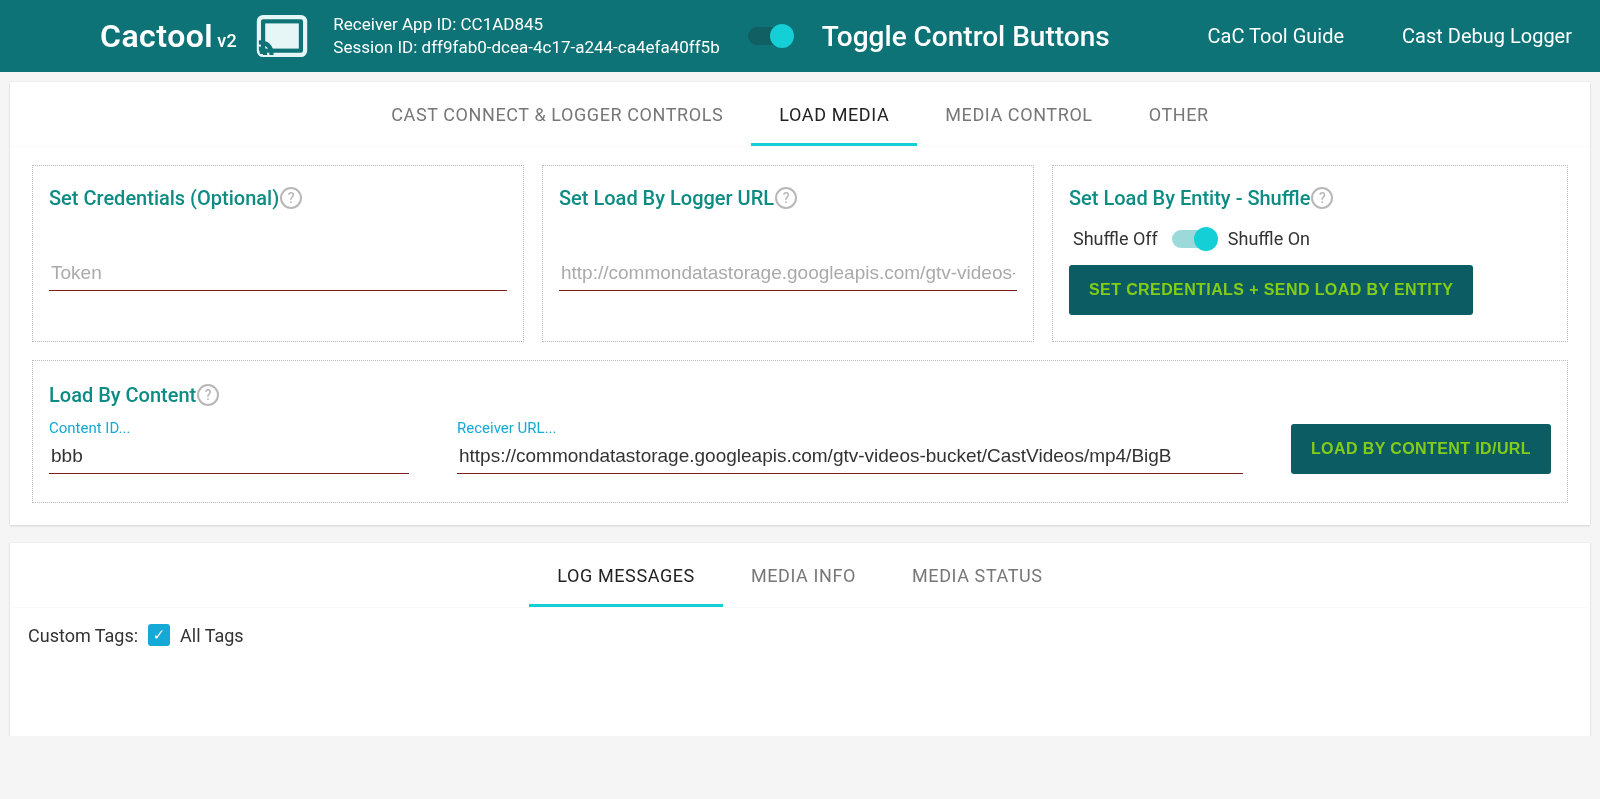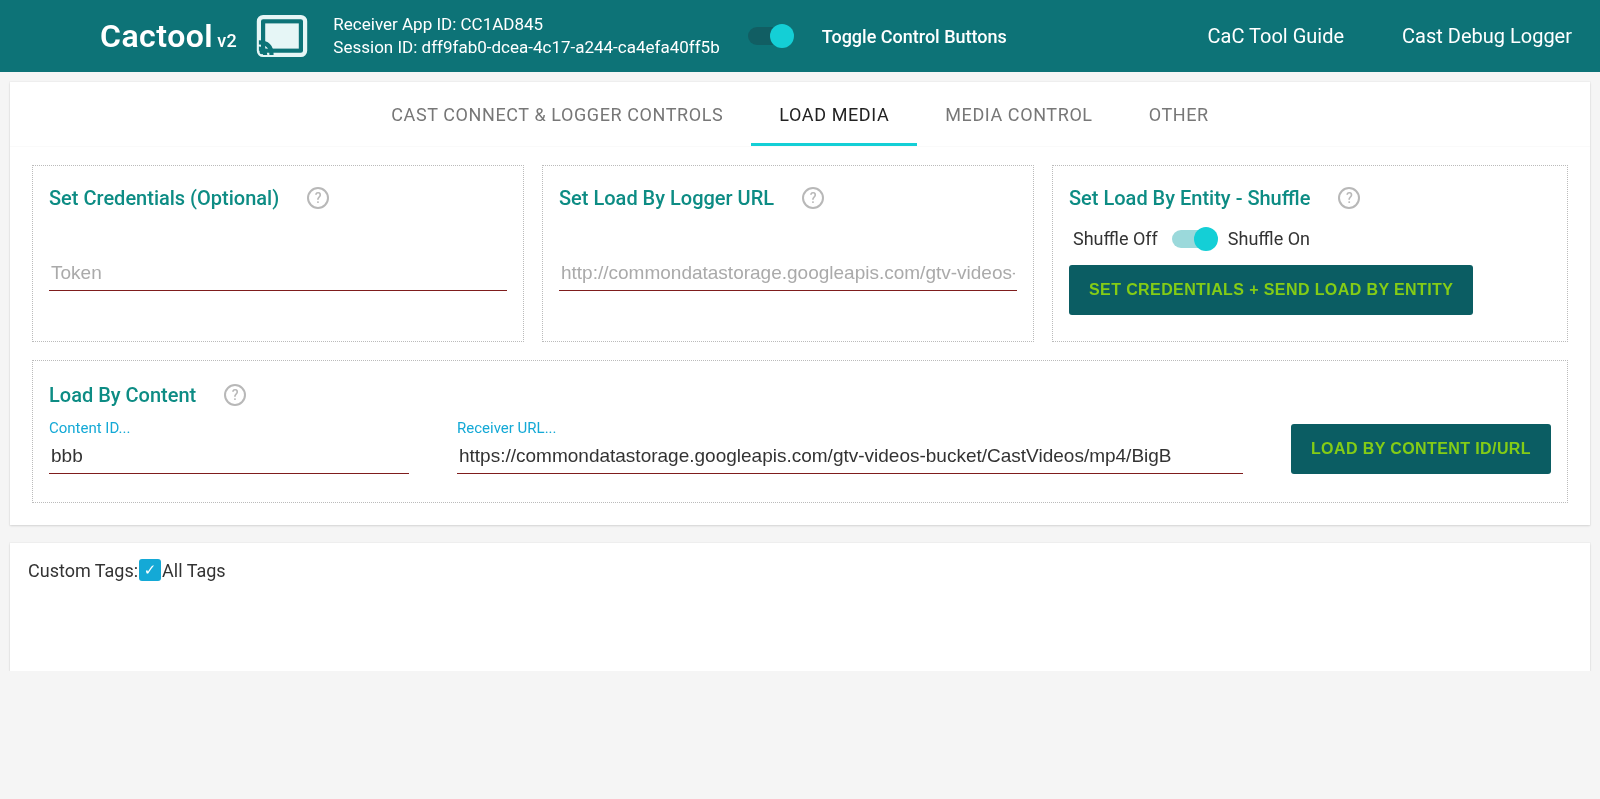--- a/index.html
+++ b/index.html
@@ -48,21 +48,21 @@
     cursor: pointer;
   }
   .toggle-switch .knob {
     position: absolute;
     width: 24px; height: 24px;
     background: #14cfd6;
     border-radius: 50%;
     top: -3px; right: -4px;
   }
   .toggle-label {
-    font-size: 18px;
+    font-size: 28px;
     font-weight: 500;
     margin-left: 14px;
   }
   .header-spacer { flex: 1; }
   .header-link {
     font-size: 20px;
     margin-left: 40px;
     cursor: pointer;
   }
 
@@ -99,21 +99,21 @@
     border: 1px dotted #bbb;
     background: #fff;
     padding: 20px 16px 26px 16px;
   }
   .card-title {
     color: #0d8c84;
     font-size: 20px;
     font-weight: 500;
     display: flex;
     align-items: center;
-    gap: 28px;
+    gap: 1px;
   }
   .help-icon {
     width: 22px; height: 22px;
     border: 2px solid #b8b8b8;
     border-radius: 50%;
     color: #b8b8b8;
     font-size: 14px;
     display: inline-flex;
     align-items: center;
     justify-content: center;
@@ -184,21 +184,21 @@
     box-shadow: 0 1px 2px rgba(0,0,0,0.12), 0 0 0 1px rgba(0,0,0,0.02);
     padding-bottom: 90px;
   }
   .tabs2 {
     display: flex;
     justify-content: center;
   }
   .tag-row {
     display: flex;
     align-items: center;
-    gap: 1px;
+    gap: 10px;
     font-size: 18px;
     padding: 16px 18px 0 18px;
   }
   .chk {
     width: 22px; height: 22px;
     background: #14a9d6;
     border-radius: 3px;
     display: inline-flex;
     align-items: center;
     justify-content: center;
@@ -297,18 +297,23 @@
           <span class="flabel">Receiver URL...</span>
           <input class="ufield" type="text" value="https://commondatastorage.googleapis.com/gtv-videos-bucket/CastVideos/mp4/BigB" style="">
         </div>
         <button class="btn btn-load">LOAD BY CONTENT ID/URL</button>
       </div>
     </div>
   </div>
 </div>
 
 <div class="panel2">
+  <div class="tabs tabs2">
+    <div class="tab active">Log Messages</div>
+    <div class="tab">Media Info</div>
+    <div class="tab">Media Status</div>
+  </div>
   <div class="tag-row">
     <span>Custom Tags:</span>
     <span class="chk">✓</span>
     <span>All Tags</span>
   </div>
 </div>
 
 </body></html>

